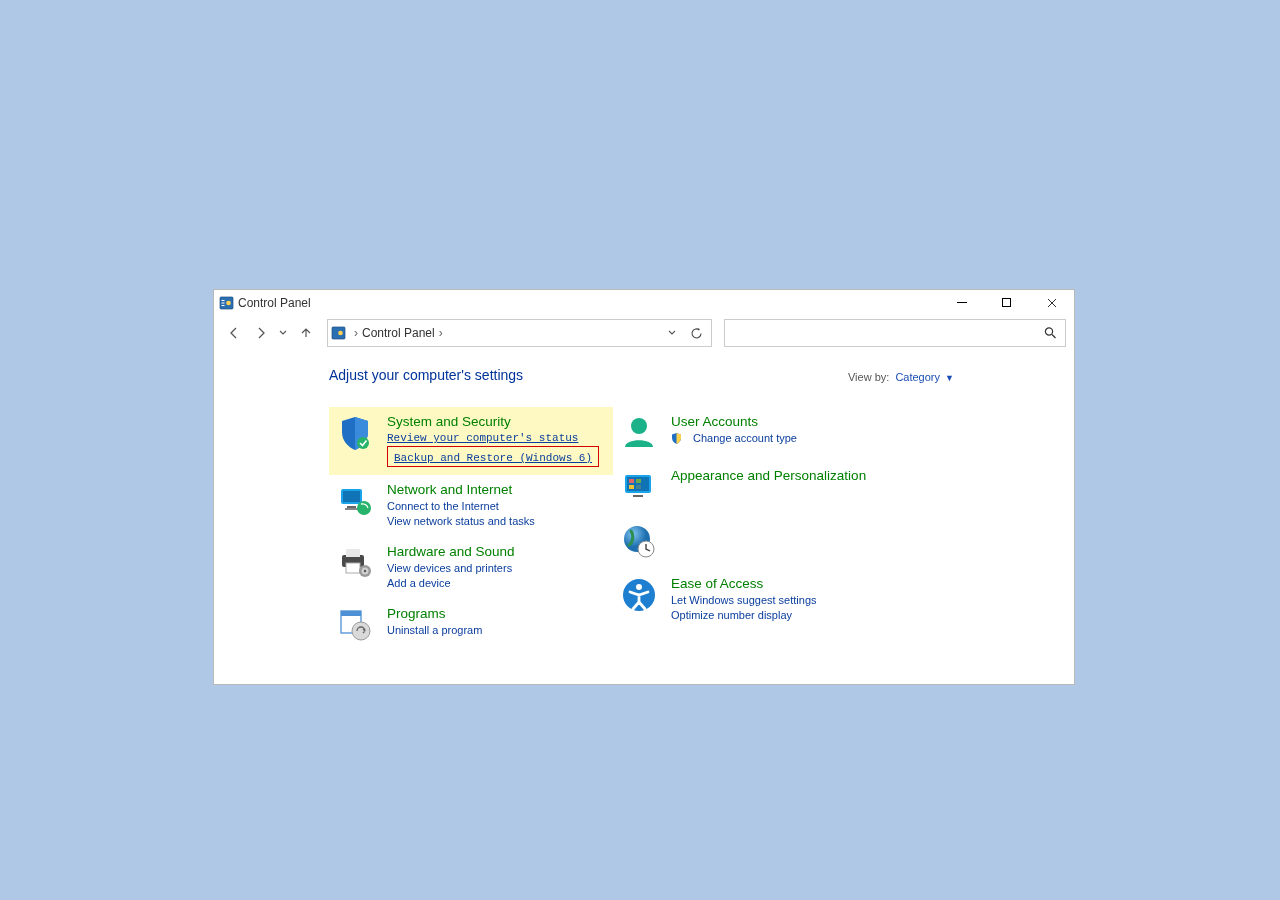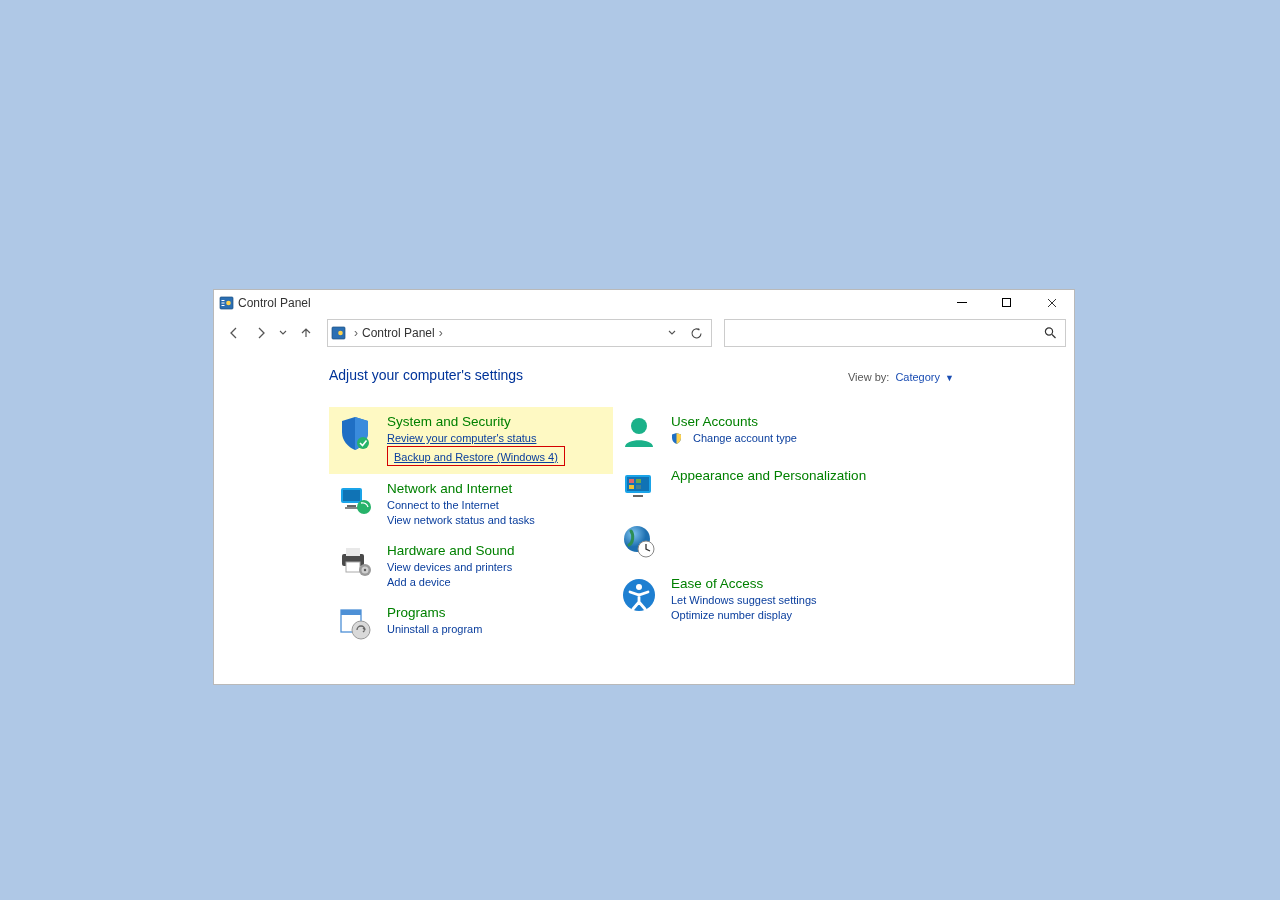--- a/index.html
+++ b/index.html
@@ -144,21 +144,21 @@
     font-size: 13.5px;
     line-height: 1.35;
   }
   .cat-link {
     color: #0a3e9d;
     font-size: 11px;
     line-height: 1.35;
     text-decoration: none;
     cursor: pointer;
   }
-  .cat-link.underlined { text-decoration: underline; }
+  .cat-link.underlined { text-decoration: underline; font-family: Liberation Mono, monospace; }
   .red-box {
     border: 1.5px solid #d40000;
     padding: 0 6px;
     margin-top: 0px;
     display: inline-block;
   }
 
   svg { display: block; }
 </style>
 </head>
@@ -269,21 +269,21 @@
               <path d="M20 4 L33 8 V19 C33 28 27 34 20 37 C13 34 7 28 7 19 V8 Z" fill="#1f6fc4"></path>
               <path d="M20 4 L33 8 V19 C33 28 27 34 20 37 V4 Z" fill="#3a8bdc"></path>
               <circle cx="28" cy="30" r="6" fill="#27b36a"></circle>
               <path d="M25 30 L27.5 32.5 L31.5 27.5" stroke="#fff" stroke-width="1.6" fill="none"></path>
             </svg>
           </div>
           <div class="cat-text">
             <span class="cat-title">System and Security</span>
             <a class="cat-link underlined">Review your computer's status</a>
             <span class="red-box">
-              <a class="cat-link underlined">Backup and Restore (Windows 4)</a>
+              <a class="cat-link underlined">Backup and Restore (Windows 6)</a>
             </span>
           </div>
         </div>
 
         <div class="category">
           <div class="cat-icon">
             <svg width="40" height="40" viewBox="0 0 40 40">
               <rect x="6" y="8" width="21" height="15" rx="2" fill="#1aa3e8"></rect>
               <rect x="8" y="10" width="17" height="11" fill="#1073b5"></rect>
               <rect x="12" y="25" width="9" height="2" fill="#666"></rect>

